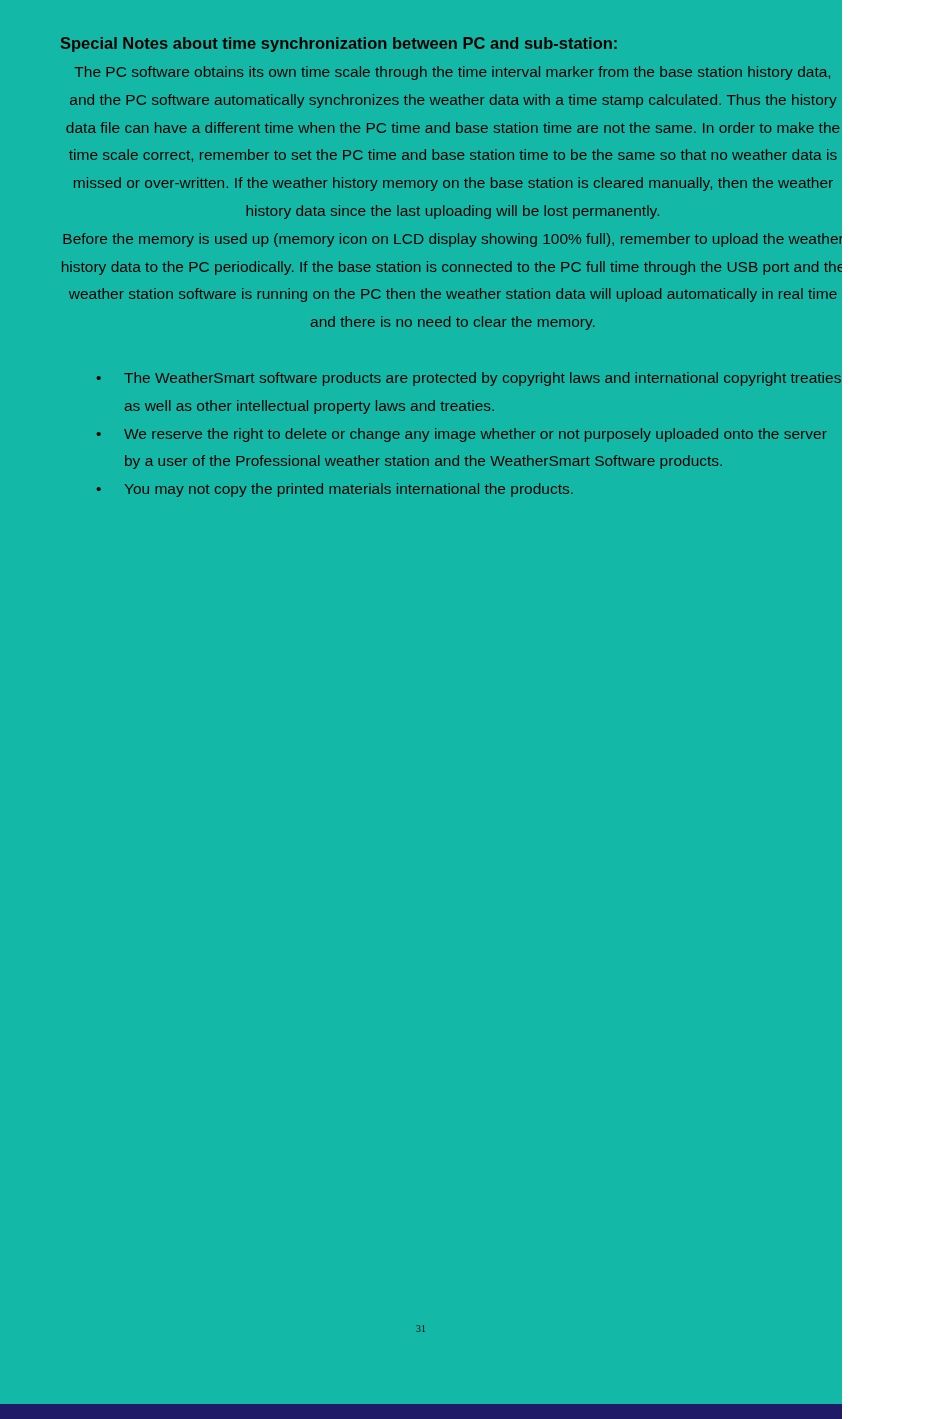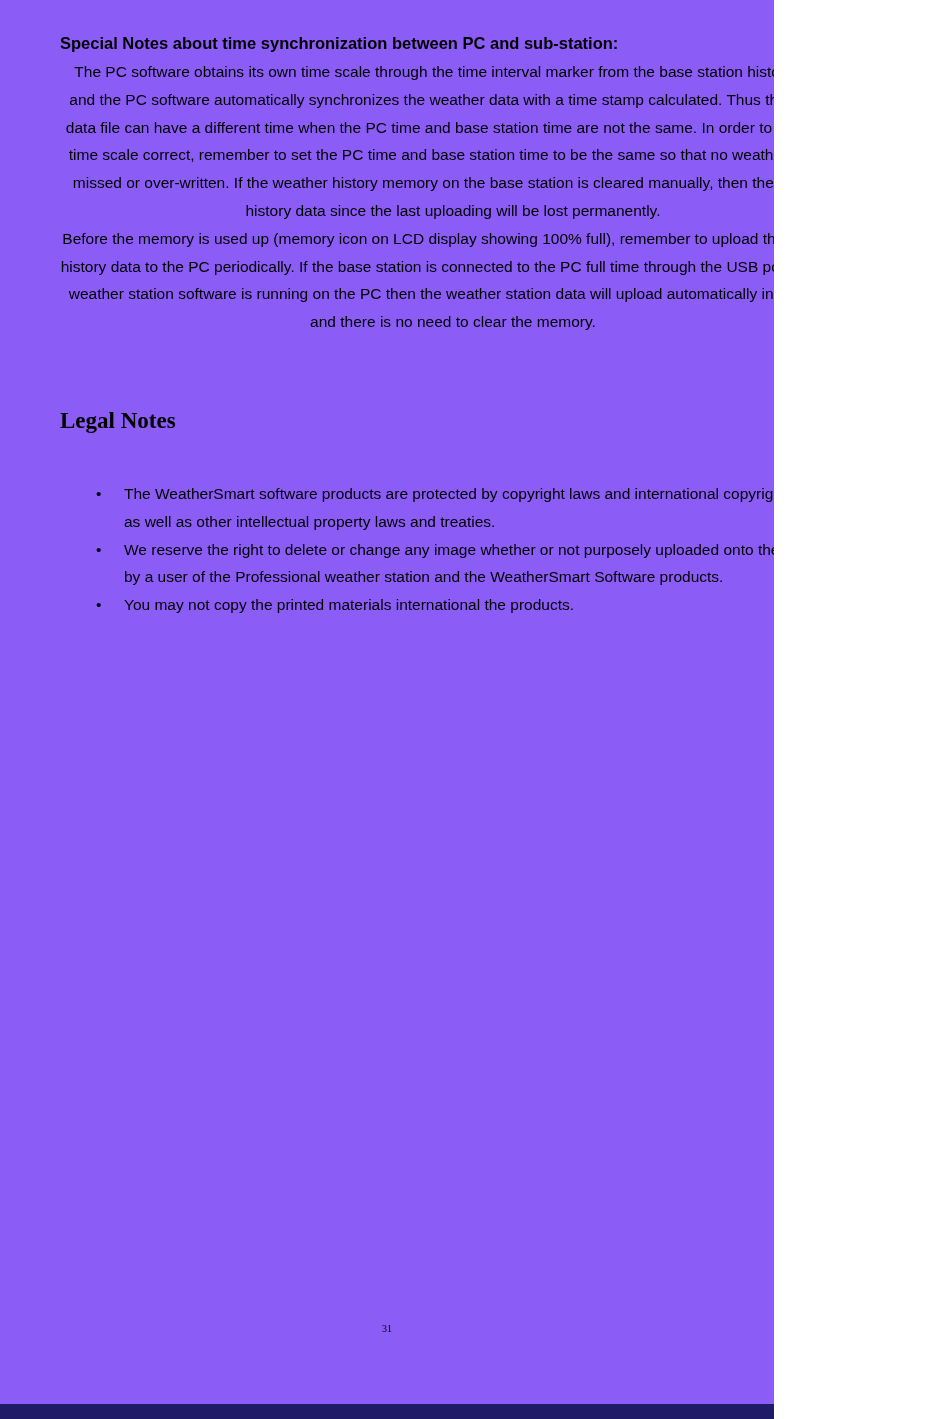--- a/index.html
+++ b/index.html
@@ -2,23 +2,23 @@
 <html><head>
 <meta charset="utf-8">
 <style>
   * { margin: 0; padding: 0; box-sizing: border-box; }
   html, body {
     background: #ffffff;
     font-family: "Liberation Sans", sans-serif;
   }
   .page {
     position: relative;
-    width: 774px;
+    width: 842px;
     height: 1419px;
-    background: #8b5cf6;
+    background: #14b8a6;
     overflow: hidden;
   }
   .content {
     position: absolute;
     top: 30px;
     left: 60px;
     width: 786px;
   }
   .section-heading {
     font-size: 16.5px;
@@ -84,21 +84,20 @@
 <div class="page">
   <div class="content">
 
     <div class="section-heading">Special Notes about time synchronization between PC and sub-station:</div>
 
     <p class="body-para">The PC software obtains its own time scale through the time interval marker from the base station history data, and the PC software automatically synchronizes the weather data with a time stamp calculated. Thus the history data file can have a different time when the PC time and base station time are not the same. In order to make the time scale correct, remember to set the PC time and base station time to be the same so that no weather data is missed or over-written. If the weather history memory on the base station is cleared manually, then the weather history data since the last uploading will be lost permanently.</p>
 
     <p class="body-para">Before the memory is used up (memory icon on LCD display showing 100% full), remember to upload the weather history data to the PC periodically. If the base station is connected to the PC full time through the USB port and the weather station software is running on the PC then the weather station data will upload automatically in real time and there is no need to clear the memory.</p>
 
 
-    <div class="legal-heading">Legal Notes</div>
 
     <ul class="bullet-list">
       <li class="bullet-item">The WeatherSmart software products are protected by copyright laws and international copyright treaties as well as other intellectual property laws and treaties.</li>
       <li class="bullet-item">We reserve the right to delete or change any image whether or not purposely uploaded onto the server by a user of the Professional weather station and the WeatherSmart Software products.</li>
       <li class="bullet-item">You may not copy the printed materials international the products.</li>
     </ul>
 
   </div>
 
   <div class="page-number">31</div>

